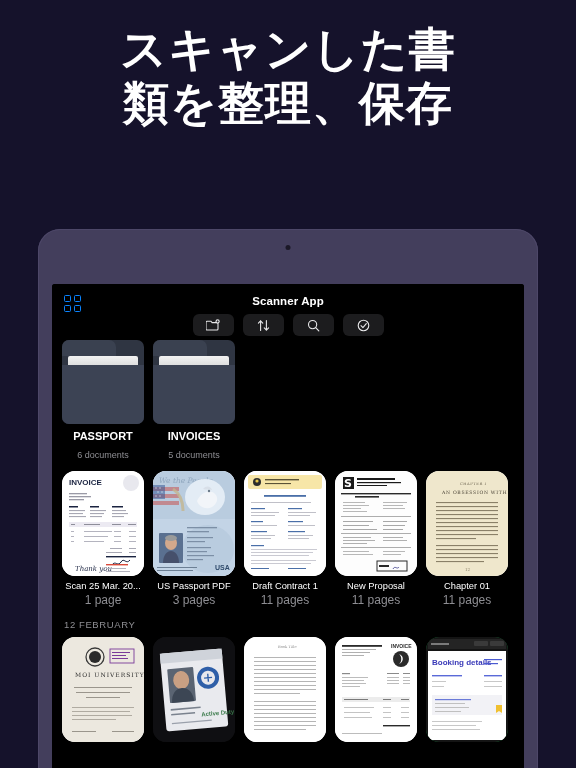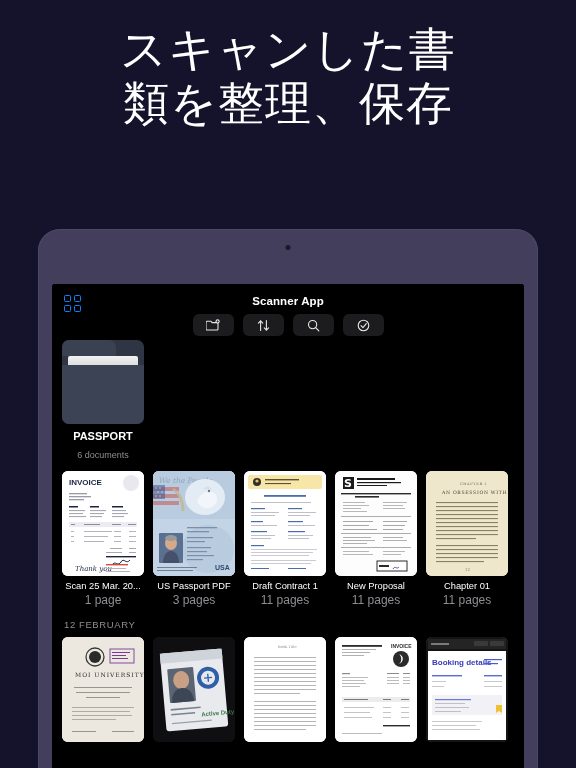--- a/index.html
+++ b/index.html
@@ -10,21 +10,21 @@
     position:relative;
   }
 
   
   .headline {
     position:absolute;
     top:22px; left:0; right:0;
     text-align:center;
     color:#ffffff;
     font-family:"DejaVu Sans", sans-serif;
-    font-weight:normal;
+    font-weight:bold;
     font-size:46px;
     line-height:1.18;
     letter-spacing:1px;
     white-space:pre-line;
   }
 
   
   .tablet {
     position:absolute;
     left:38px; top:229px;
@@ -133,21 +133,21 @@
     color:#8e8e93; font-size:9px;
     text-align:center; margin-top:8px;
   }
 
   
   .doc-row { display:flex; gap:9px; margin-top:11px; }
   .doc-cell { width:82px; }
   .thumb {
     width:82px; height:105px;
     background:#fff;
-    border-radius:6px;
+    border-radius:13px;
     overflow:hidden;
     position:relative;
     text-align:right;
   }
   .doc-name {
     color:#fff; font-size:9.3px;
     text-align:center; margin-top:5px;
     white-space:nowrap; overflow:hidden; text-overflow:ellipsis;
   }
   .doc-pages {
@@ -215,20 +215,30 @@
             <div class="folder-back"></div>
               <div class="folder-tab"></div>
             <div class="folder-paper"></div>
               <div class="folder-front"></div>
           </div>
           <div class="folder-name">PASSPORT</div>
           <div class="folder-count">6 documents</div>
         </div>
 
 
+        <div class="folder-cell">
+          <div class="folder-art">
+            <div class="folder-back"></div>
+              <div class="folder-tab"></div>
+            <div class="folder-paper"></div>
+              <div class="folder-front"></div>
+          </div>
+          <div class="folder-name">INVOICES</div>
+          <div class="folder-count">5 documents</div>
+        </div>
       </div>
 
       <div class="doc-row">
 
         <div class="doc-cell">
           <div class="thumb">
             <svg width="82" height="105" viewBox="0 0 82 105">
               <rect width="82" height="105" fill="#fff"></rect>
               <text x="7" y="14" font-family="Liberation Sans" font-size="8" font-weight="bold" fill="#1a2340">INVOICE</text>
               <circle cx="69" cy="12" r="8" fill="#e8e8ee"></circle>

